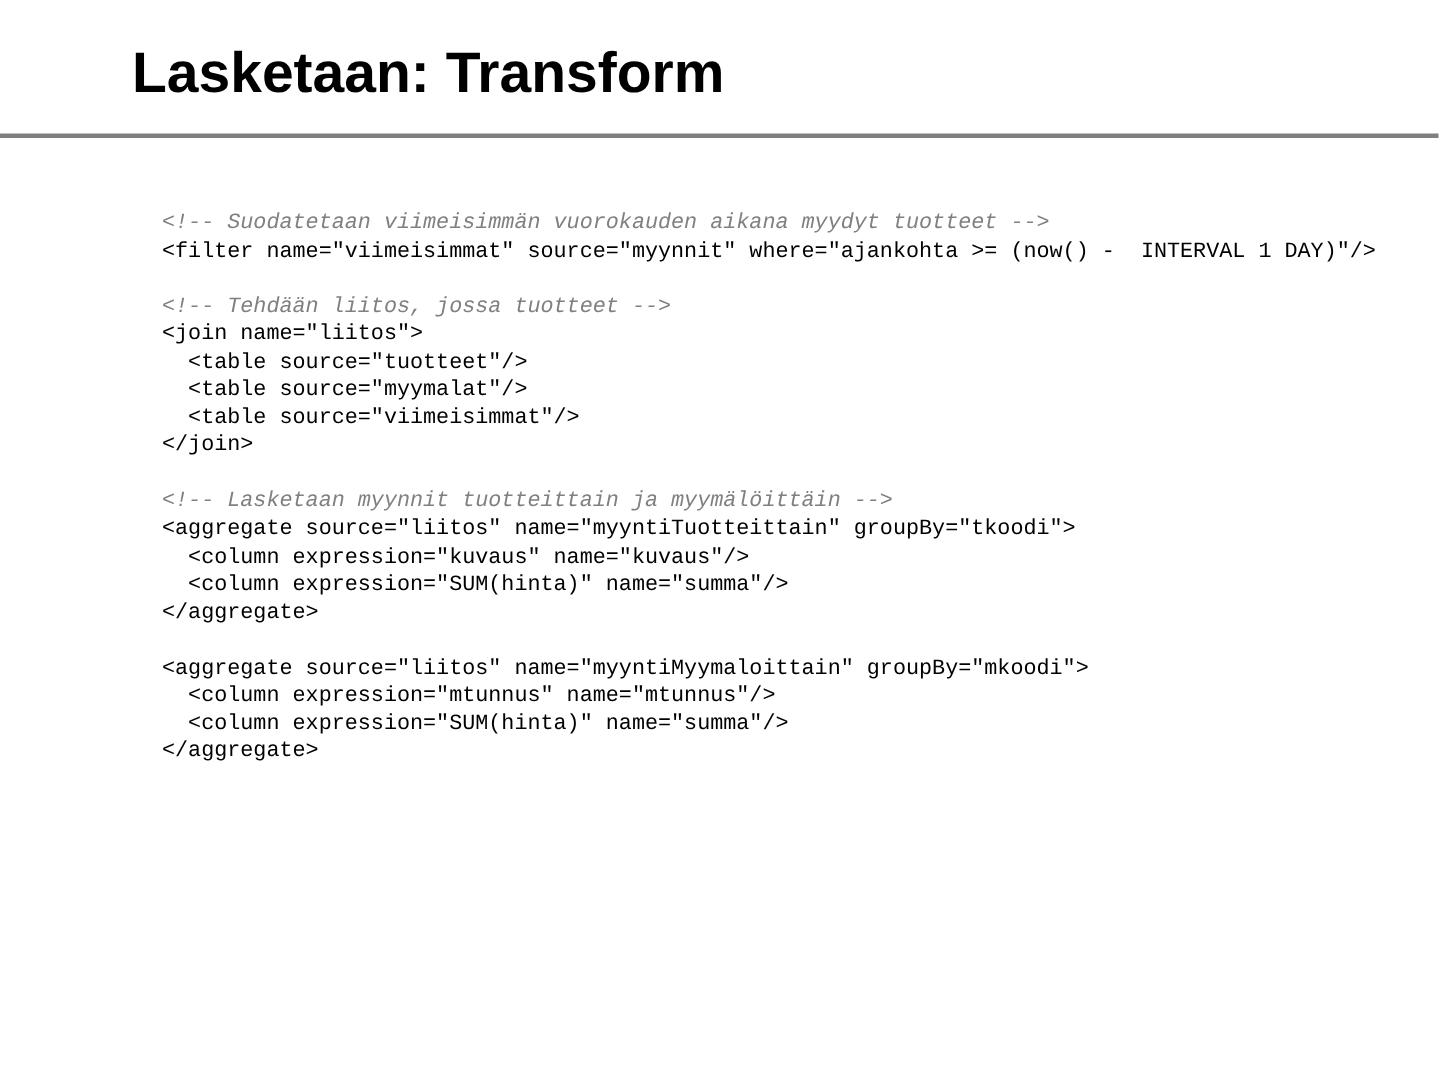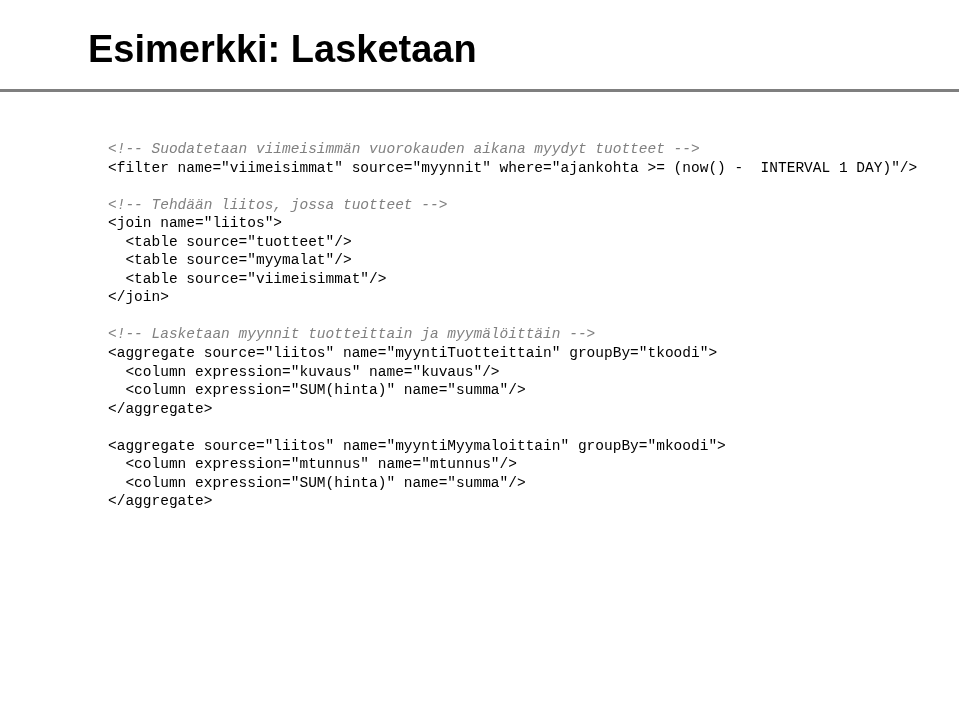--- a/index.html
+++ b/index.html
@@ -37,21 +37,21 @@
     color: #000000;
     padding: 48px 60px 0 108px;
     white-space: pre;
   }
   .cm { color: #808080; font-style: italic; }
 </style>
 </head>
 <body>
 
 <div class="slide">
-  <h1 class="title">Esimerkki: Lasketaan</h1>
+  <h1 class="title">Lasketaan: Transform</h1>
   <hr class="title-rule">
   <div class="code-block"><span class="cm">&lt;!-- Suodatetaan viimeisimmän vuorokauden aikana myydyt tuotteet --&gt;</span>
 <span>&lt;filter name="viimeisimmat" source="myynnit" where="ajankohta &gt;= (now() -  INTERVAL 1 DAY)"/&gt;</span>
 
 <span class="cm">&lt;!-- Tehdään liitos, jossa tuotteet --&gt;</span>
 <span>&lt;join name="liitos"&gt;</span>
 <span>  &lt;table source="tuotteet"/&gt;</span>
 <span>  &lt;table source="myymalat"/&gt;</span>
 <span>  &lt;table source="viimeisimmat"/&gt;</span>
 <span>&lt;/join&gt;</span>

